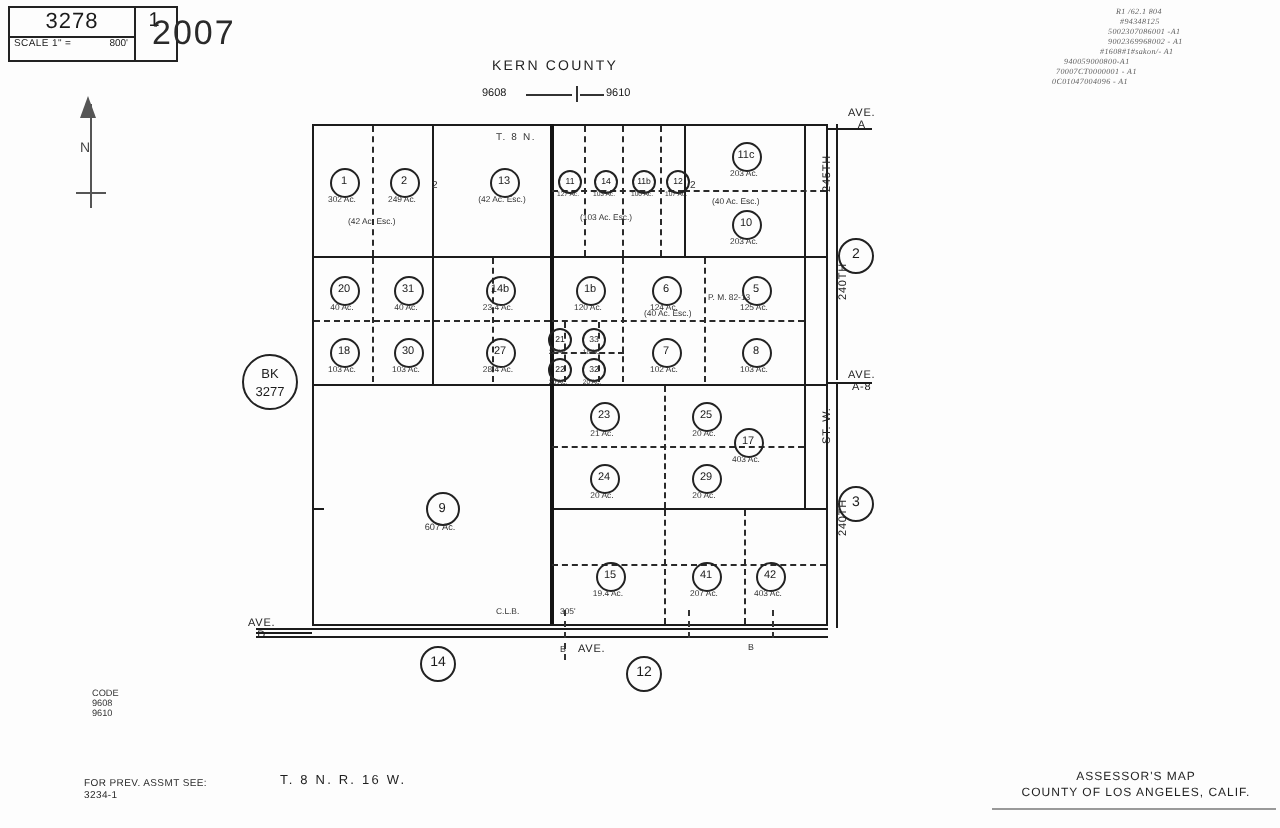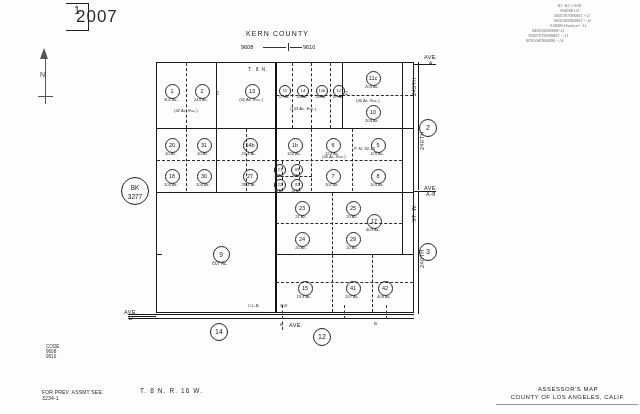--- a/index.html
+++ b/index.html
@@ -80,20 +80,26 @@
   .prevblk{position:absolute;left:42px;top:389px;font-size:5px;line-height:6px;color:#2b2b2b;letter-spacing:.2px;}
   .twnshp{position:absolute;left:140px;top:387px;font-size:6.5px;letter-spacing:1.1px;color:#1f1f1f;}
   .assessor{position:absolute;left:498px;top:385px;width:140px;text-align:center;font-size:6px;line-height:8px;letter-spacing:.5px;color:#1f1f1f;}
   .assessor .rule{position:absolute;left:-2px;top:19px;width:142px;height:1px;background:#999;}
 </style>
 </head>
 <body>
 
 <div class="sheet">
 
+  <div class="hdr-box">
+    <div class="bknum">3278</div>
+    <div class="hrule"></div>
+    <div class="scale">SCALE 1" =</div>
+    <div class="scaleval">800'</div>
+  </div>
   <div class="hdr-pg">
     <span>1</span>
   </div>
   <div class="hdr-year">2007</div>
 
   <div class="north">
     <div class="head"></div>
     <div class="shaft"></div>
     <div class="nlab">N</div>
     <div class="cross"></div>

